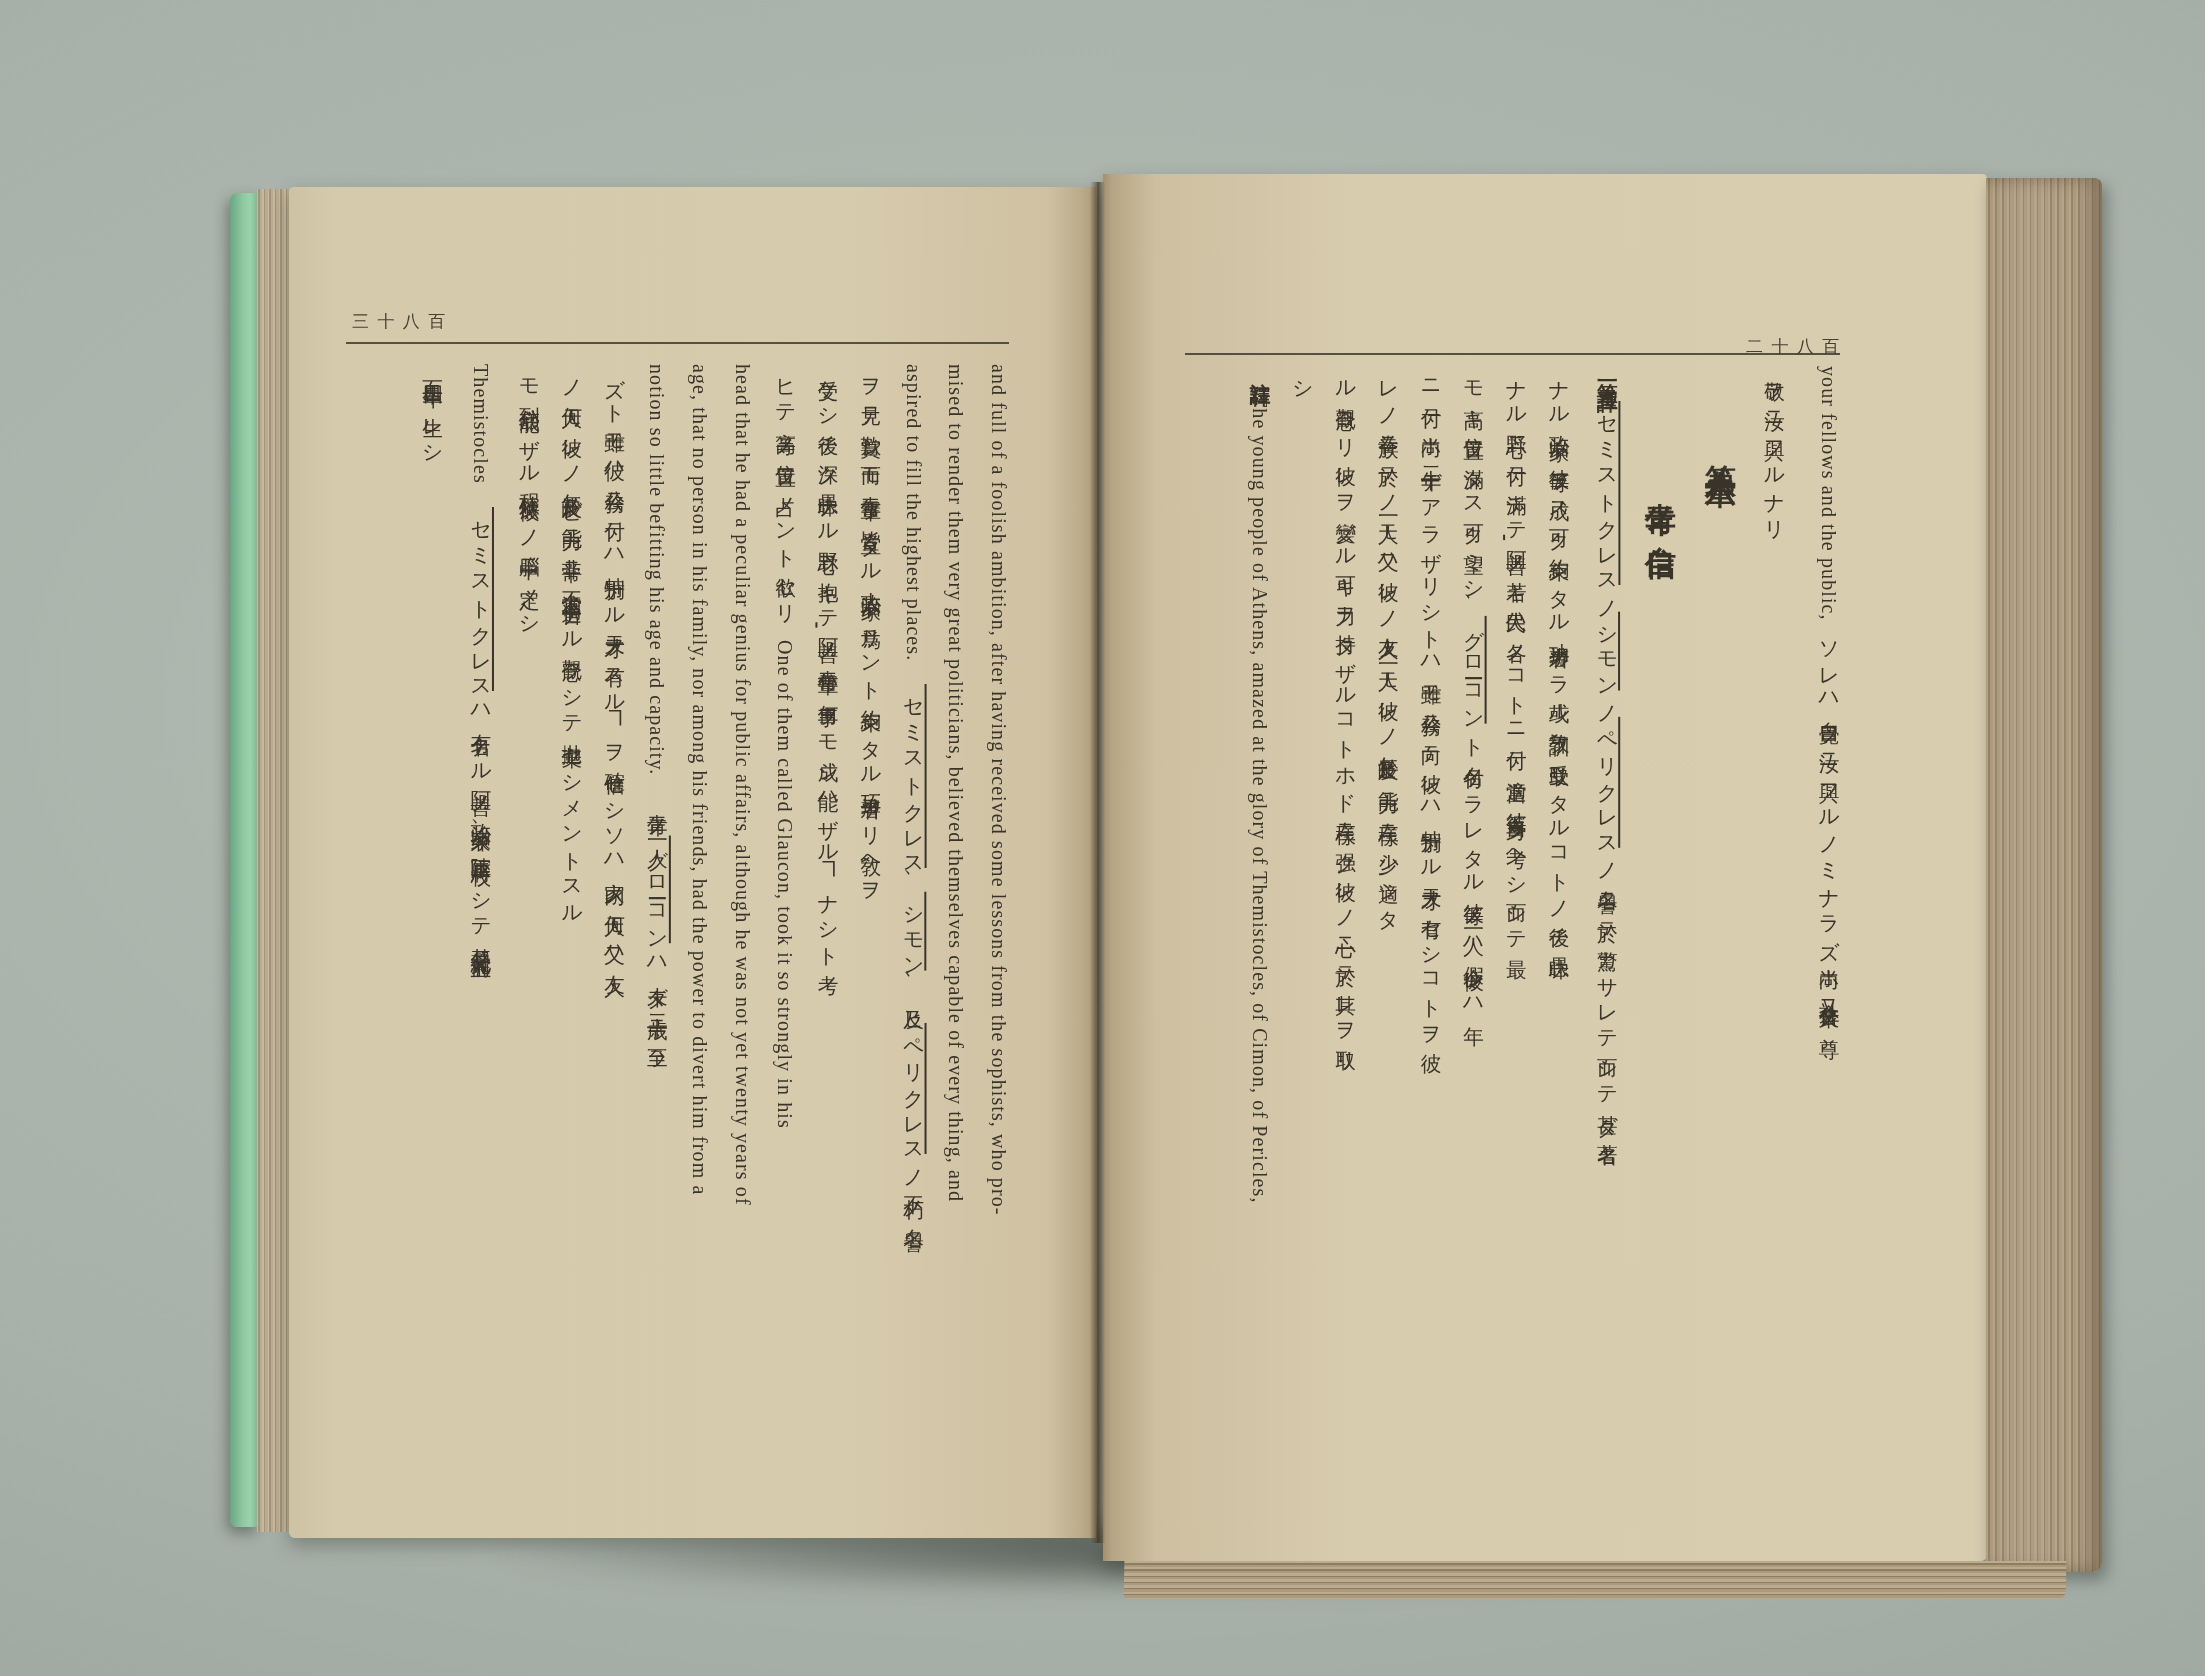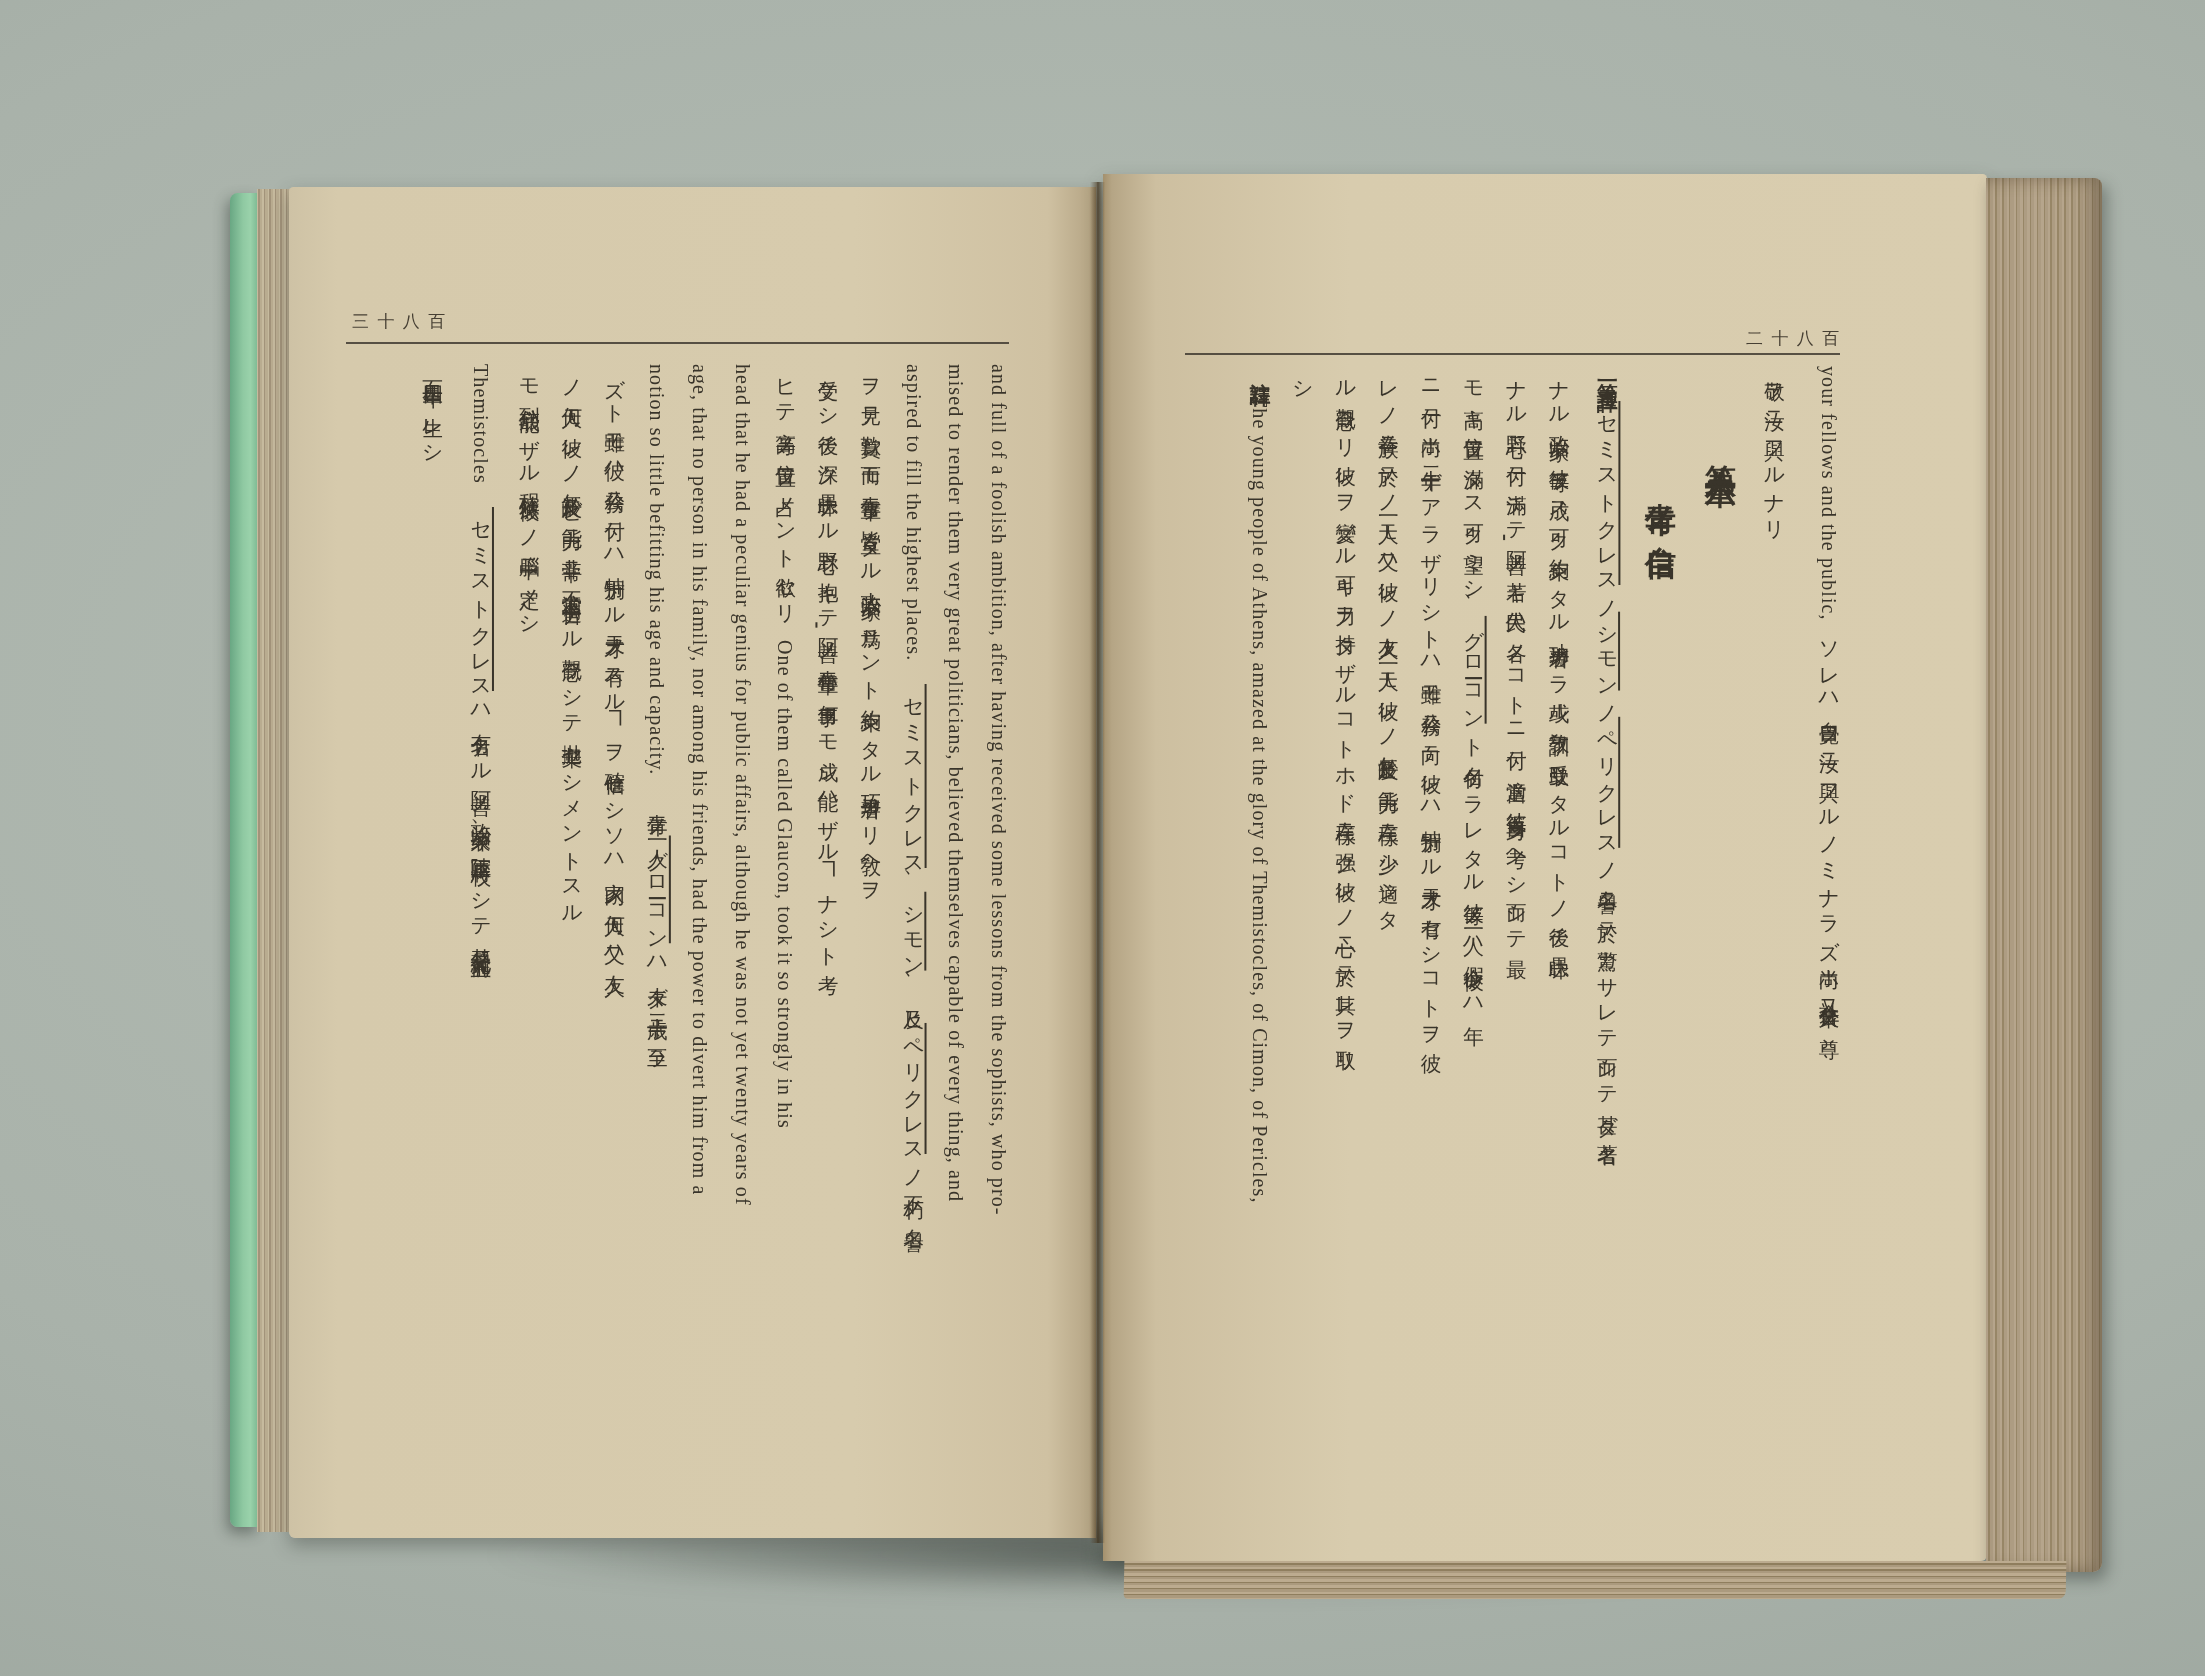--- a/index.html
+++ b/index.html
@@ -51,21 +51,21 @@
     position:absolute;left:1124px;top:1561px;width:942px;height:38px;
     background:repeating-linear-gradient(180deg,#bcab8f 0 2.3px,#8f7e5e 2.3px 3.8px,#ab9a7e 3.8px 6.1px);
     border-radius:0 0 7.7px 4.6px;
     transform:skewX(-1.2deg);
   }
   
   .folio{
     position:absolute;font-size:17px;letter-spacing:8.4px;color:#463f33;white-space:nowrap;
   }
   .folio-left{left:352px;top:310px;}
-  .folio-right{left:1746px;top:327px;}
+  .folio-right{left:1746px;top:335px;}
   .rule{position:absolute;height:2.3px;background:#3f3a30;opacity:.85;}
   .rule-left{left:346px;top:342px;width:663px;}
   .rule-right{left:1185px;top:353px;width:655px;}
   
   .vtext{
     position:absolute;
     writing-mode:vertical-rl;
     text-orientation:mixed;
     color:#39342a;
   }

